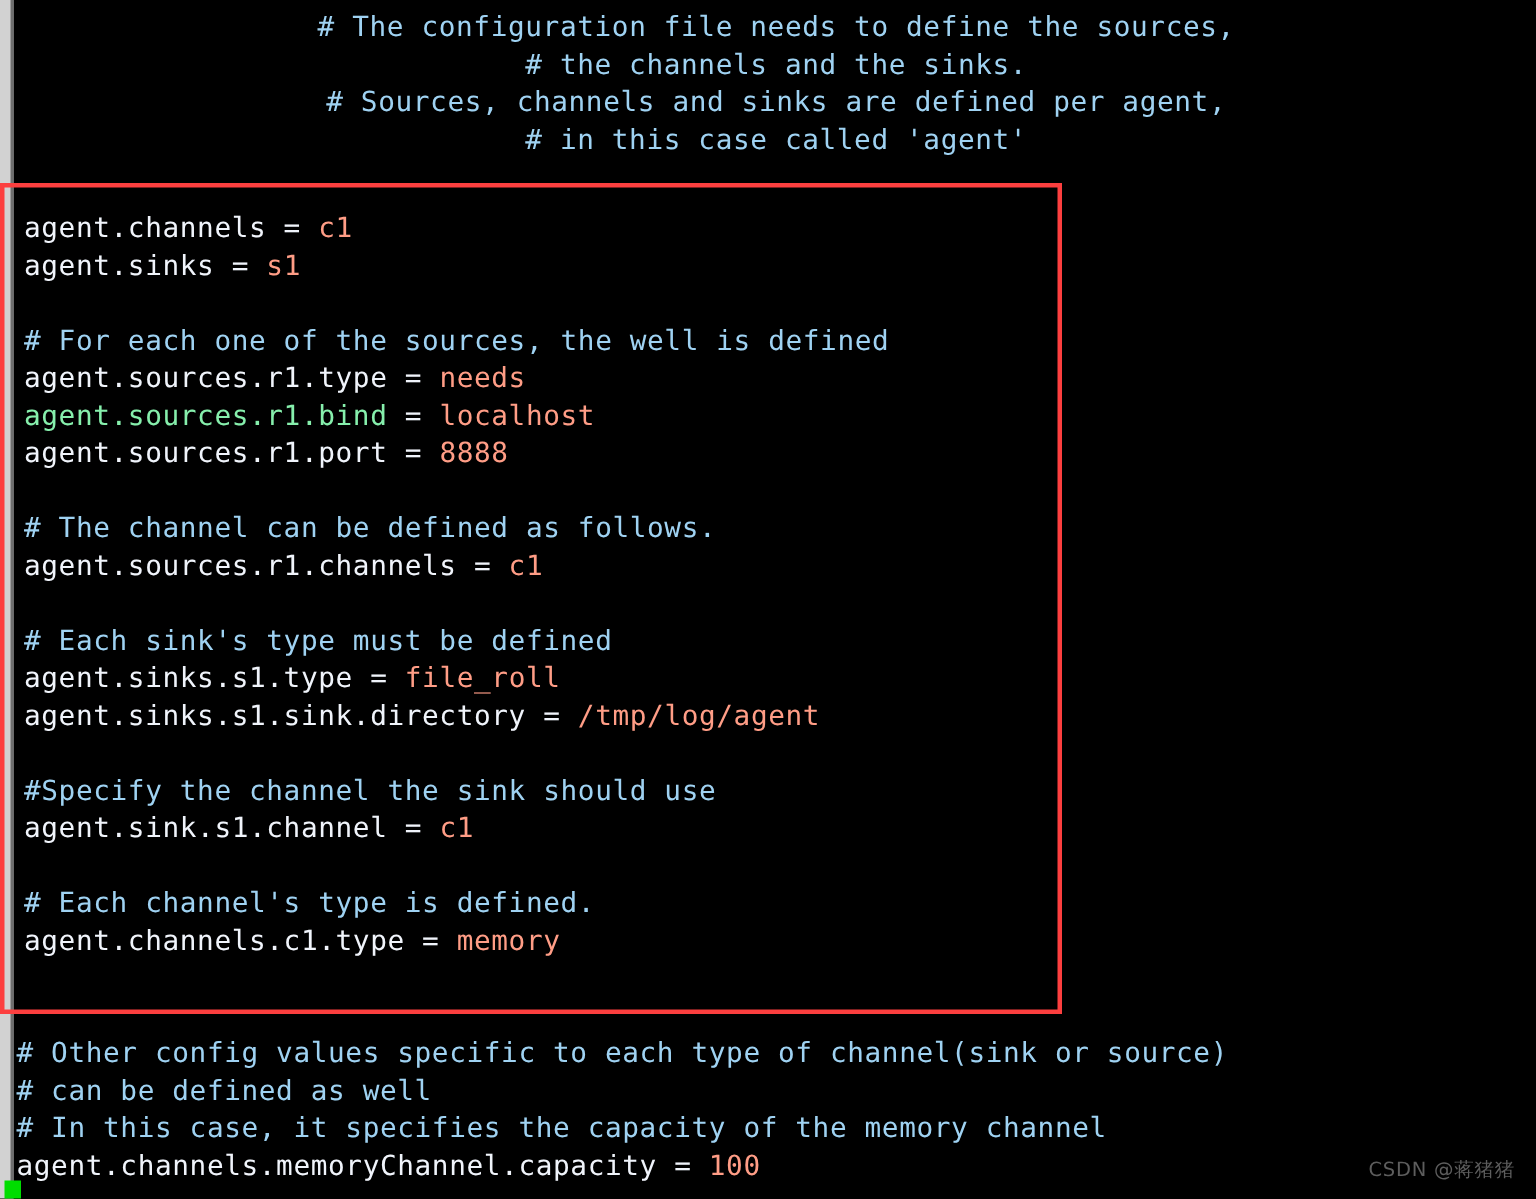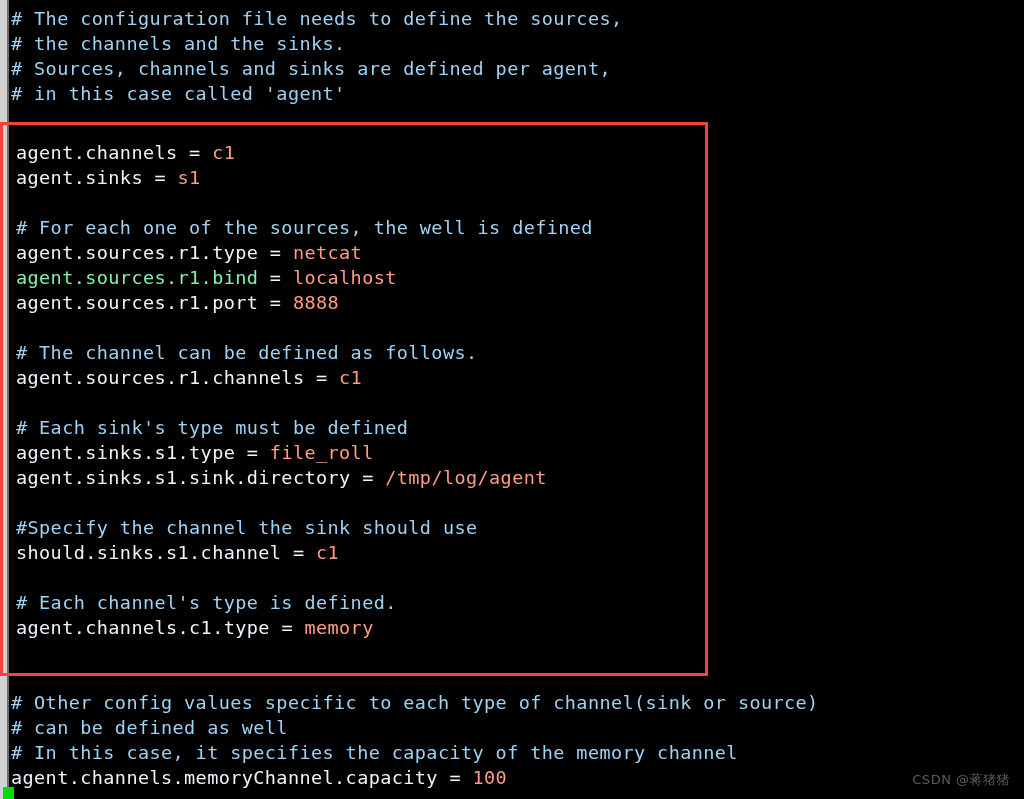--- a/index.html
+++ b/index.html
@@ -55,20 +55,21 @@
   .key  { color: #f0f4fb; }
   .op   { color: #f0f4fb; }
   .val  { color: #ff9d86; }
 
   
   #header-block {
     position: absolute;
     left: 0;
     top: 6px;
     width: 1013px;
+    text-align: center;
   }
 
   
   #red-box {
     position: absolute;
     left: 0px;
     top: 122px;
     width: 708px;
     height: 554px;
     border: 3px solid #fc3f3f;
@@ -124,33 +125,33 @@
         <div class="line"><span class="cmt" style="color: rgb(159, 210, 242);"># the channels and the sinks.</span></div>
         <div class="line"><span class="cmt" style="color: rgb(159, 210, 242);"># Sources, channels and sinks are defined per agent,</span></div>
         <div class="line"><span class="cmt" style="color: rgb(159, 210, 242);"># in this case called 'agent'</span></div>
       </div>
 
     <div id="config-block">
         <div class="line"><span class="key" style="color: rgb(240, 244, 251);">agent.channels</span><span class="op" style="color: rgb(240, 244, 251);"> = </span><span class="val" style="color: rgb(255, 157, 134);">c1</span></div>
         <div class="line"><span class="key" style="color: rgb(240, 244, 251); margin-top: 12px;">agent.sinks</span><span class="op" style="color: rgb(240, 244, 251);"> = </span><span class="val" style="color: rgb(255, 157, 134);">s1</span></div>
         <div class="line blank">&nbsp;</div>
         <div class="line"><span class="cmt" style="color: rgb(159, 210, 242);"># For each one of the sources, the well is defined</span></div>
-        <div class="line"><span class="key" style="color: rgb(240, 244, 251);">agent.sources.r1.type</span><span class="op" style="color: rgb(240, 244, 251);"> = </span><span class="val" style="color: rgb(255, 157, 134);">netcat</span></div>
+        <div class="line"><span class="key" style="color: rgb(240, 244, 251);">agent.sources.r1.type</span><span class="op" style="color: rgb(240, 244, 251);"> = </span><span class="val" style="color: rgb(255, 157, 134);">needs</span></div>
         <div class="line"><span class="key" style="color: #86efac; text-align: center;">agent.sources.r1.bind</span><span class="op" style="color: rgb(240, 244, 251);"> = </span><span class="val" style="color: rgb(255, 157, 134);">localhost</span></div>
         <div class="line"><span class="key" style="color: rgb(240, 244, 251);">agent.sources.r1.port</span><span class="op" style="color: rgb(240, 244, 251);"> = </span><span class="val" style="color: rgb(255, 157, 134);">8888</span></div>
         <div class="line blank">&nbsp;</div>
         <div class="line"><span class="cmt" style="color: rgb(159, 210, 242);"># The channel can be defined as follows.</span></div>
         <div class="line"><span class="key" style="color: rgb(240, 244, 251);">agent.sources.r1.channels</span><span class="op" style="color: rgb(240, 244, 251);"> = </span><span class="val" style="color: rgb(255, 157, 134);">c1</span></div>
         <div class="line blank">&nbsp;</div>
         <div class="line"><span class="cmt" style="color: rgb(159, 210, 242);"># Each sink's type must be defined</span></div>
         <div class="line"><span class="key" style="color: rgb(240, 244, 251);">agent.sinks.s1.type</span><span class="op" style="color: rgb(240, 244, 251);"> = </span><span class="val" style="color: rgb(255, 157, 134);">file_roll</span></div>
         <div class="line"><span class="key" style="color: rgb(240, 244, 251);">agent.sinks.s1.sink.directory</span><span class="op" style="color: rgb(240, 244, 251);"> = </span><span class="val" style="color: rgb(255, 157, 134);">/tmp/log/agent</span></div>
         <div class="line blank">&nbsp;</div>
         <div class="line"><span class="cmt" style="color: rgb(159, 210, 242);">#Specify the channel the sink should use</span></div>
-        <div class="line"><span class="key" style="color: rgb(240, 244, 251);">should.sinks.s1.channel</span><span class="op" style="color: rgb(240, 244, 251);"> = </span><span class="val" style="color: rgb(255, 157, 134);">c1</span></div>
+        <div class="line"><span class="key" style="color: rgb(240, 244, 251);">agent.sink.s1.channel</span><span class="op" style="color: rgb(240, 244, 251);"> = </span><span class="val" style="color: rgb(255, 157, 134);">c1</span></div>
         <div class="line blank">&nbsp;</div>
         <div class="line"><span class="cmt" style="color: rgb(159, 210, 242);"># Each channel's type is defined.</span></div>
         <div class="line"><span class="key" style="color: rgb(240, 244, 251);">agent.channels.c1.type</span><span class="op" style="color: rgb(240, 244, 251);"> = </span><span class="val" style="color: rgb(255, 157, 134);">memory</span></div>
       </div>
 
     <div id="footer-block">
         <div class="line"><span class="cmt" style="color: rgb(159, 210, 242);"># Other config values specific to each type of channel(sink or source)</span></div>
         <div class="line"><span class="cmt" style="color: rgb(159, 210, 242);"># can be defined as well</span></div>
         <div class="line"><span class="cmt" style="color: rgb(159, 210, 242);"># In this case, it specifies the capacity of the memory channel</span></div>
         <div class="line"><span class="key" style="color: rgb(240, 244, 251);">agent.channels.memoryChannel.capacity</span><span class="op" style="color: rgb(240, 244, 251);"> = </span><span class="val" style="color: rgb(255, 157, 134);">100</span></div>

